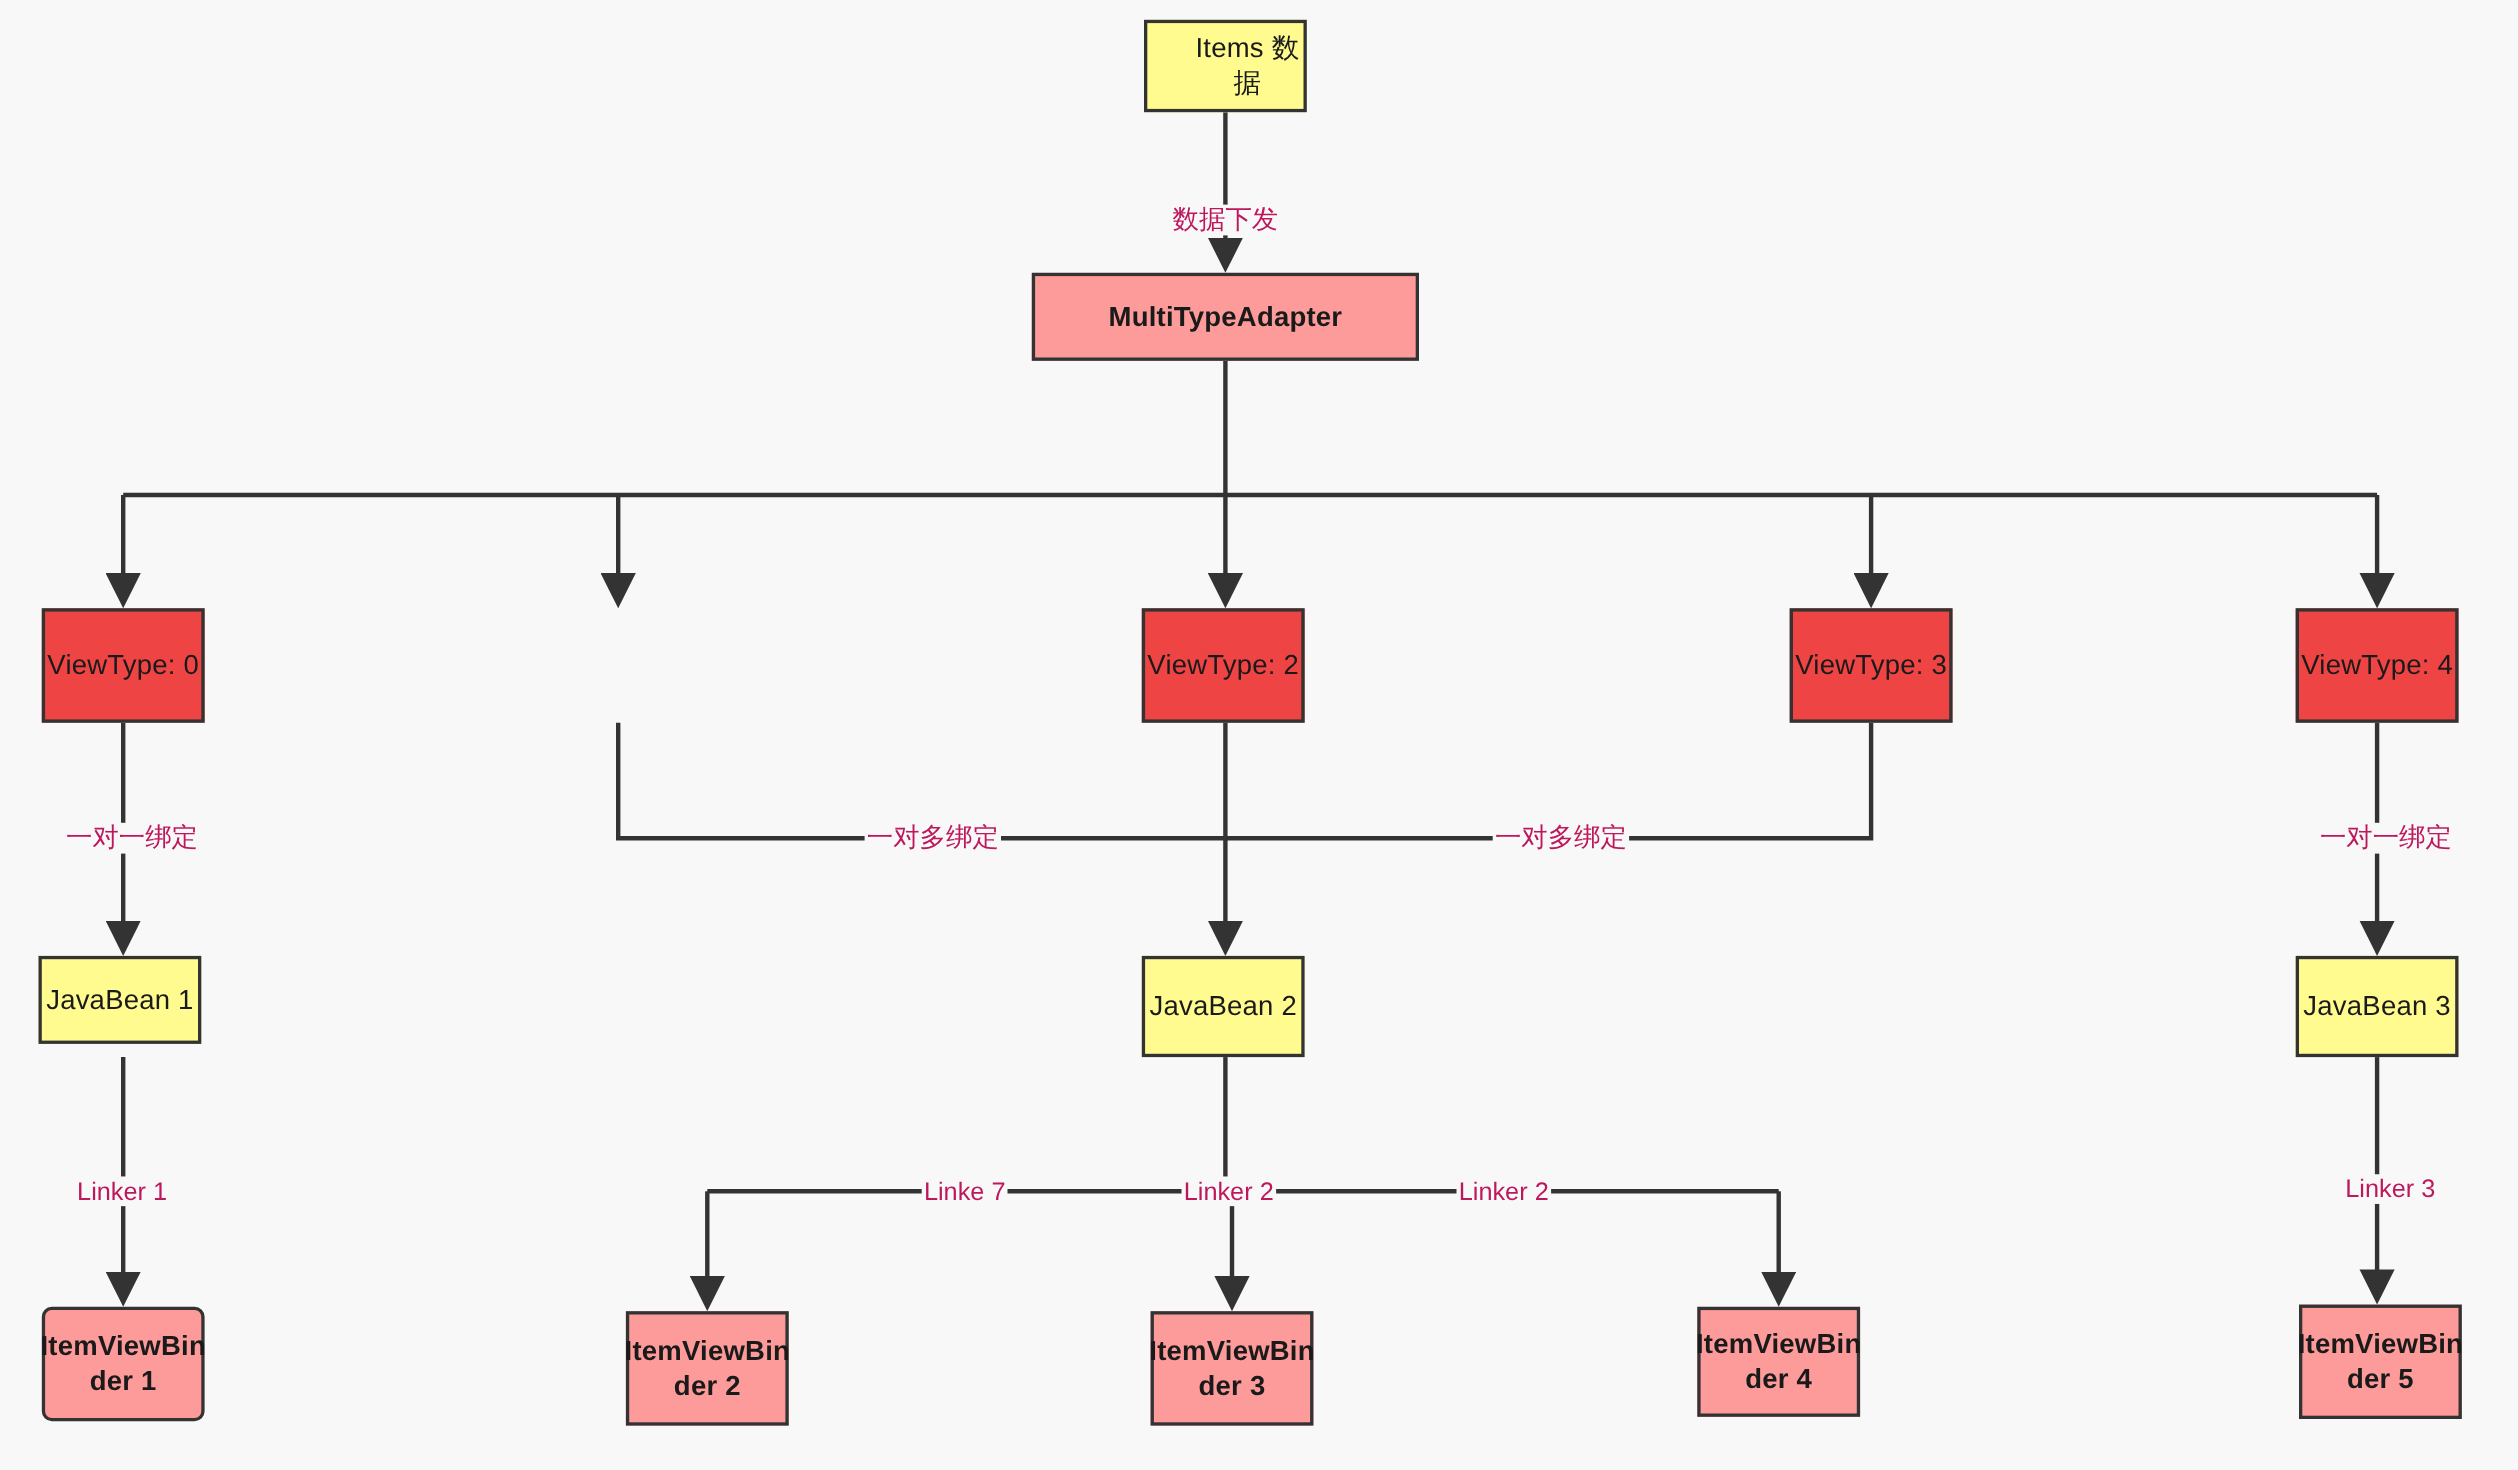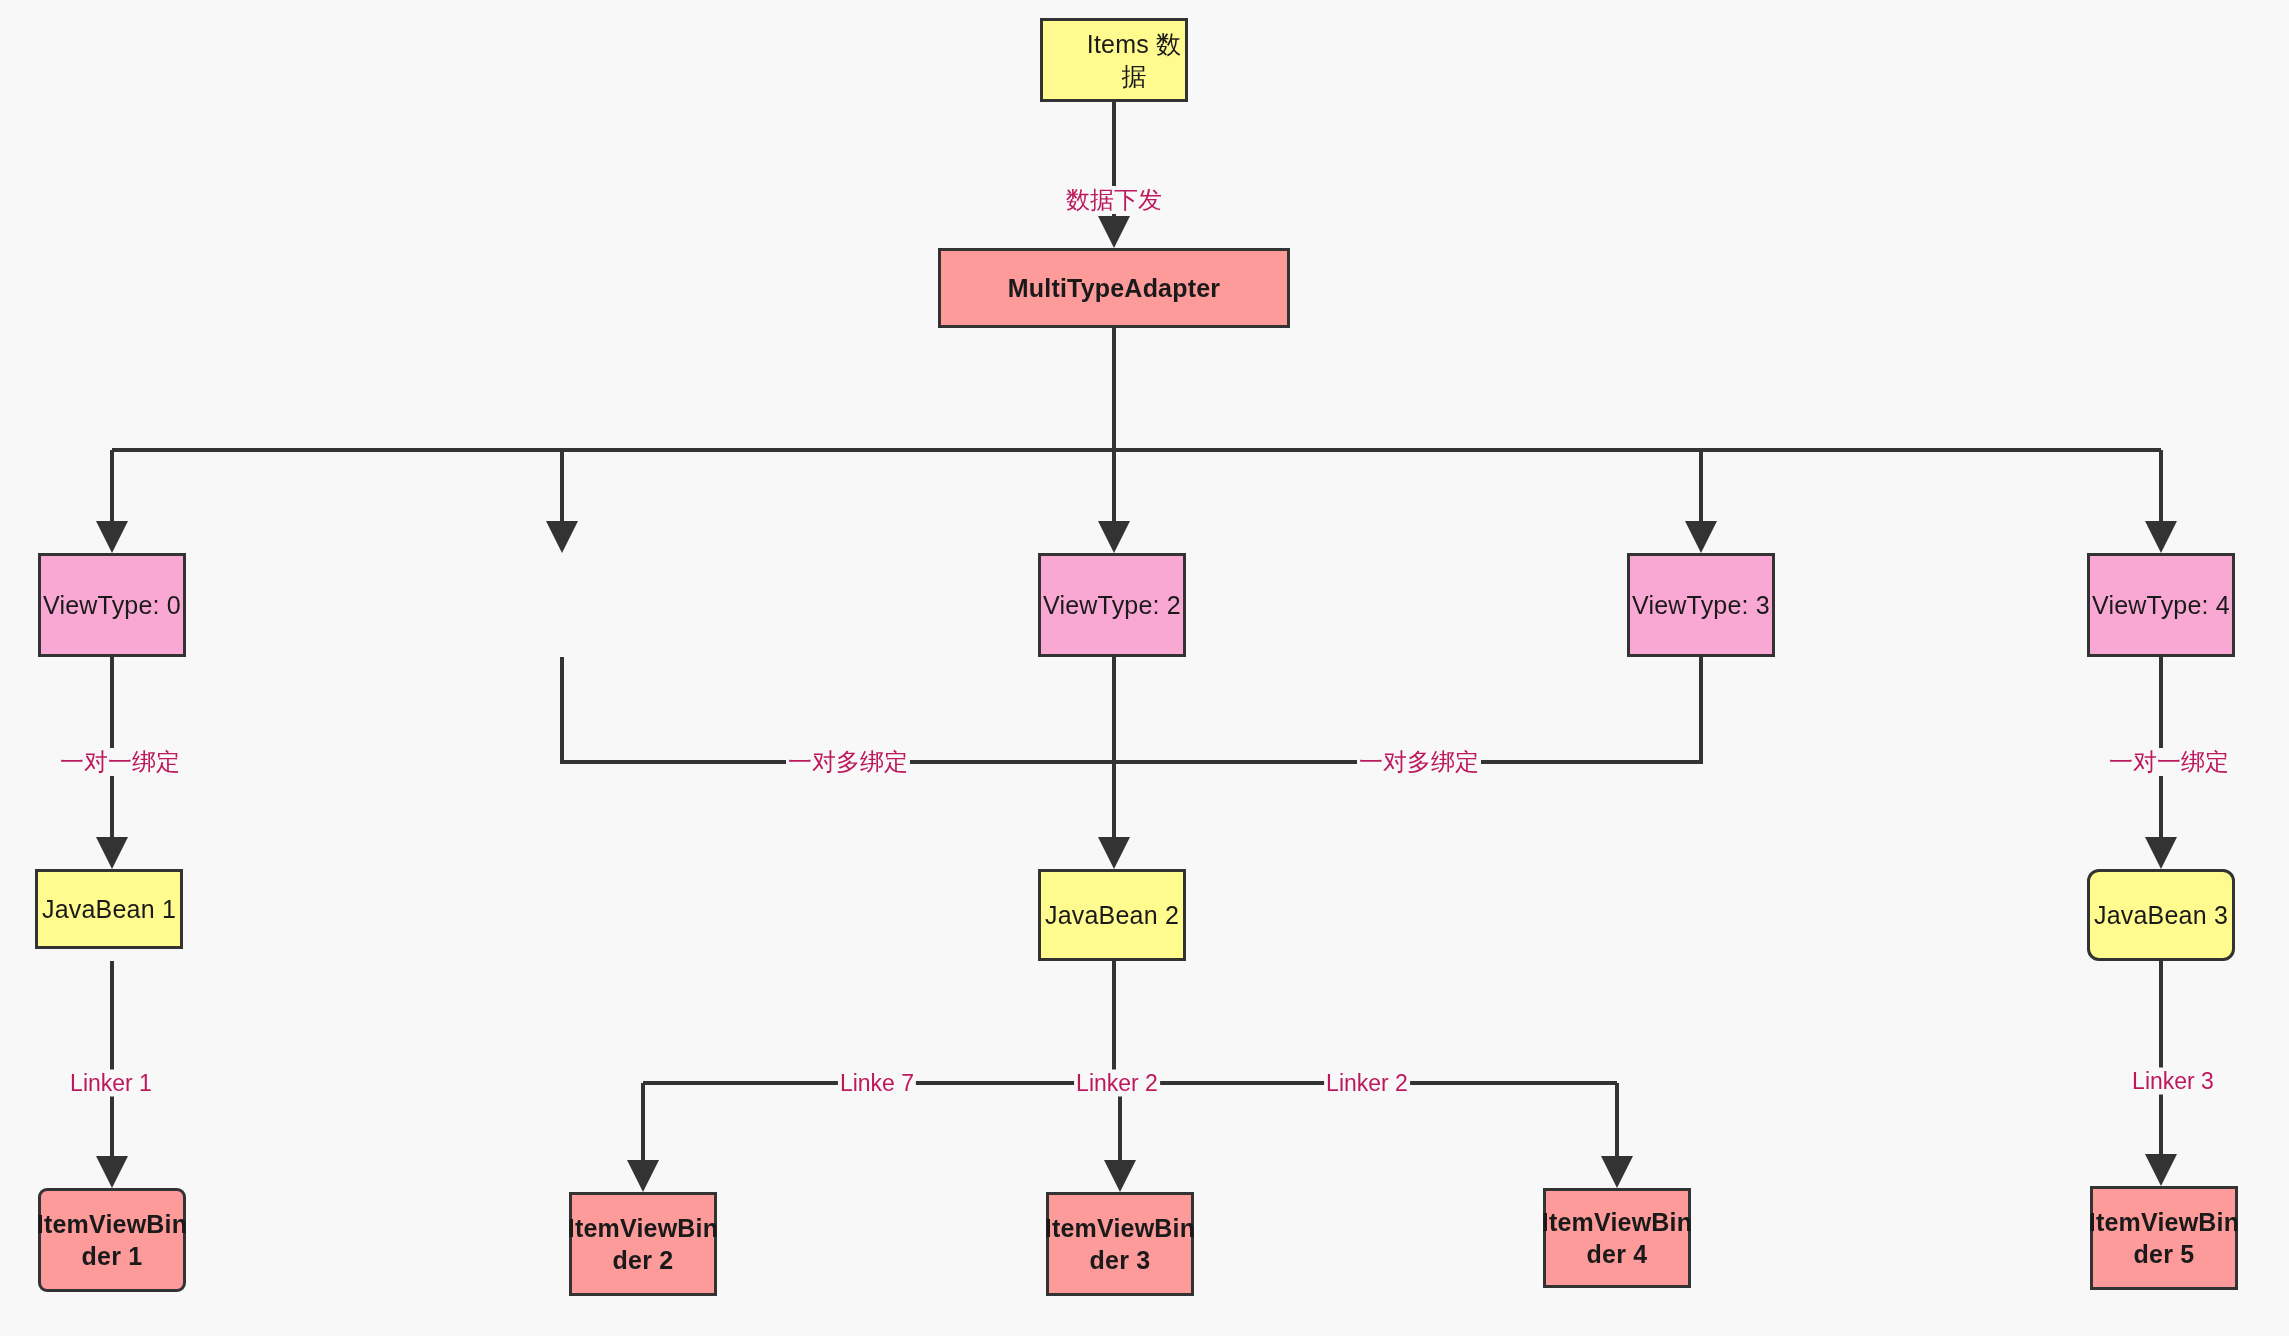--- a/index.html
+++ b/index.html
@@ -32,21 +32,21 @@
     text-align: center;
     color: #1a1a1a;
     font-size: 25px;
     line-height: 1.3;
     letter-spacing: 0.2px;
     white-space: pre-line;
     z-index: 3;
   }
   .node.yellow  { background: #fffb8f; }
   .node.red     { background: #fd9a9a; font-weight: bold; }
-  .node.cyan    { background: #f9a8d4; }
+  .node.cyan    { background: #ef4444; }
   .node.rounded { border-radius: 9px; }
 
   .edge-label {
     position: absolute;
     transform: translate(-50%, -50%);
     background: #f8f8f8;
     color: #be185d;
     font-size: 23px;
     line-height: 1;
     padding: 2px 2px;
@@ -123,21 +123,21 @@
   <div class="node cyan" style="left:2087px; top:553px; width:148px; height:104px;justify-content:center;">
     <span>ViewType: 4</span>
   </div>
 
   <div class="node yellow" style="left:35px; top:869px; width:148px; height:80px;">
     <span>JavaBean 1</span>
   </div>
   <div class="node yellow" style="left:1038px; top:869px; width:148px; height:92px;">
     <span>JavaBean 2</span>
   </div>
-  <div class="node yellow" style="left:2087px; top:869px; width:148px; height:92px;border-radius:12px;">
+  <div class="node yellow" style="left:2087px; top:869px; width:148px; height:92px;">
     <span>JavaBean 3</span>
   </div>
 
   <div class="node red rounded" style="left:38px; top:1188px; width:148px; height:104px;">
     <span>ItemViewBin
 der 1</span>
   </div>
   <div class="node red" style="left:569px; top:1192px; width:148px; height:104px;">
     <span>ItemViewBin
 der 2</span>

